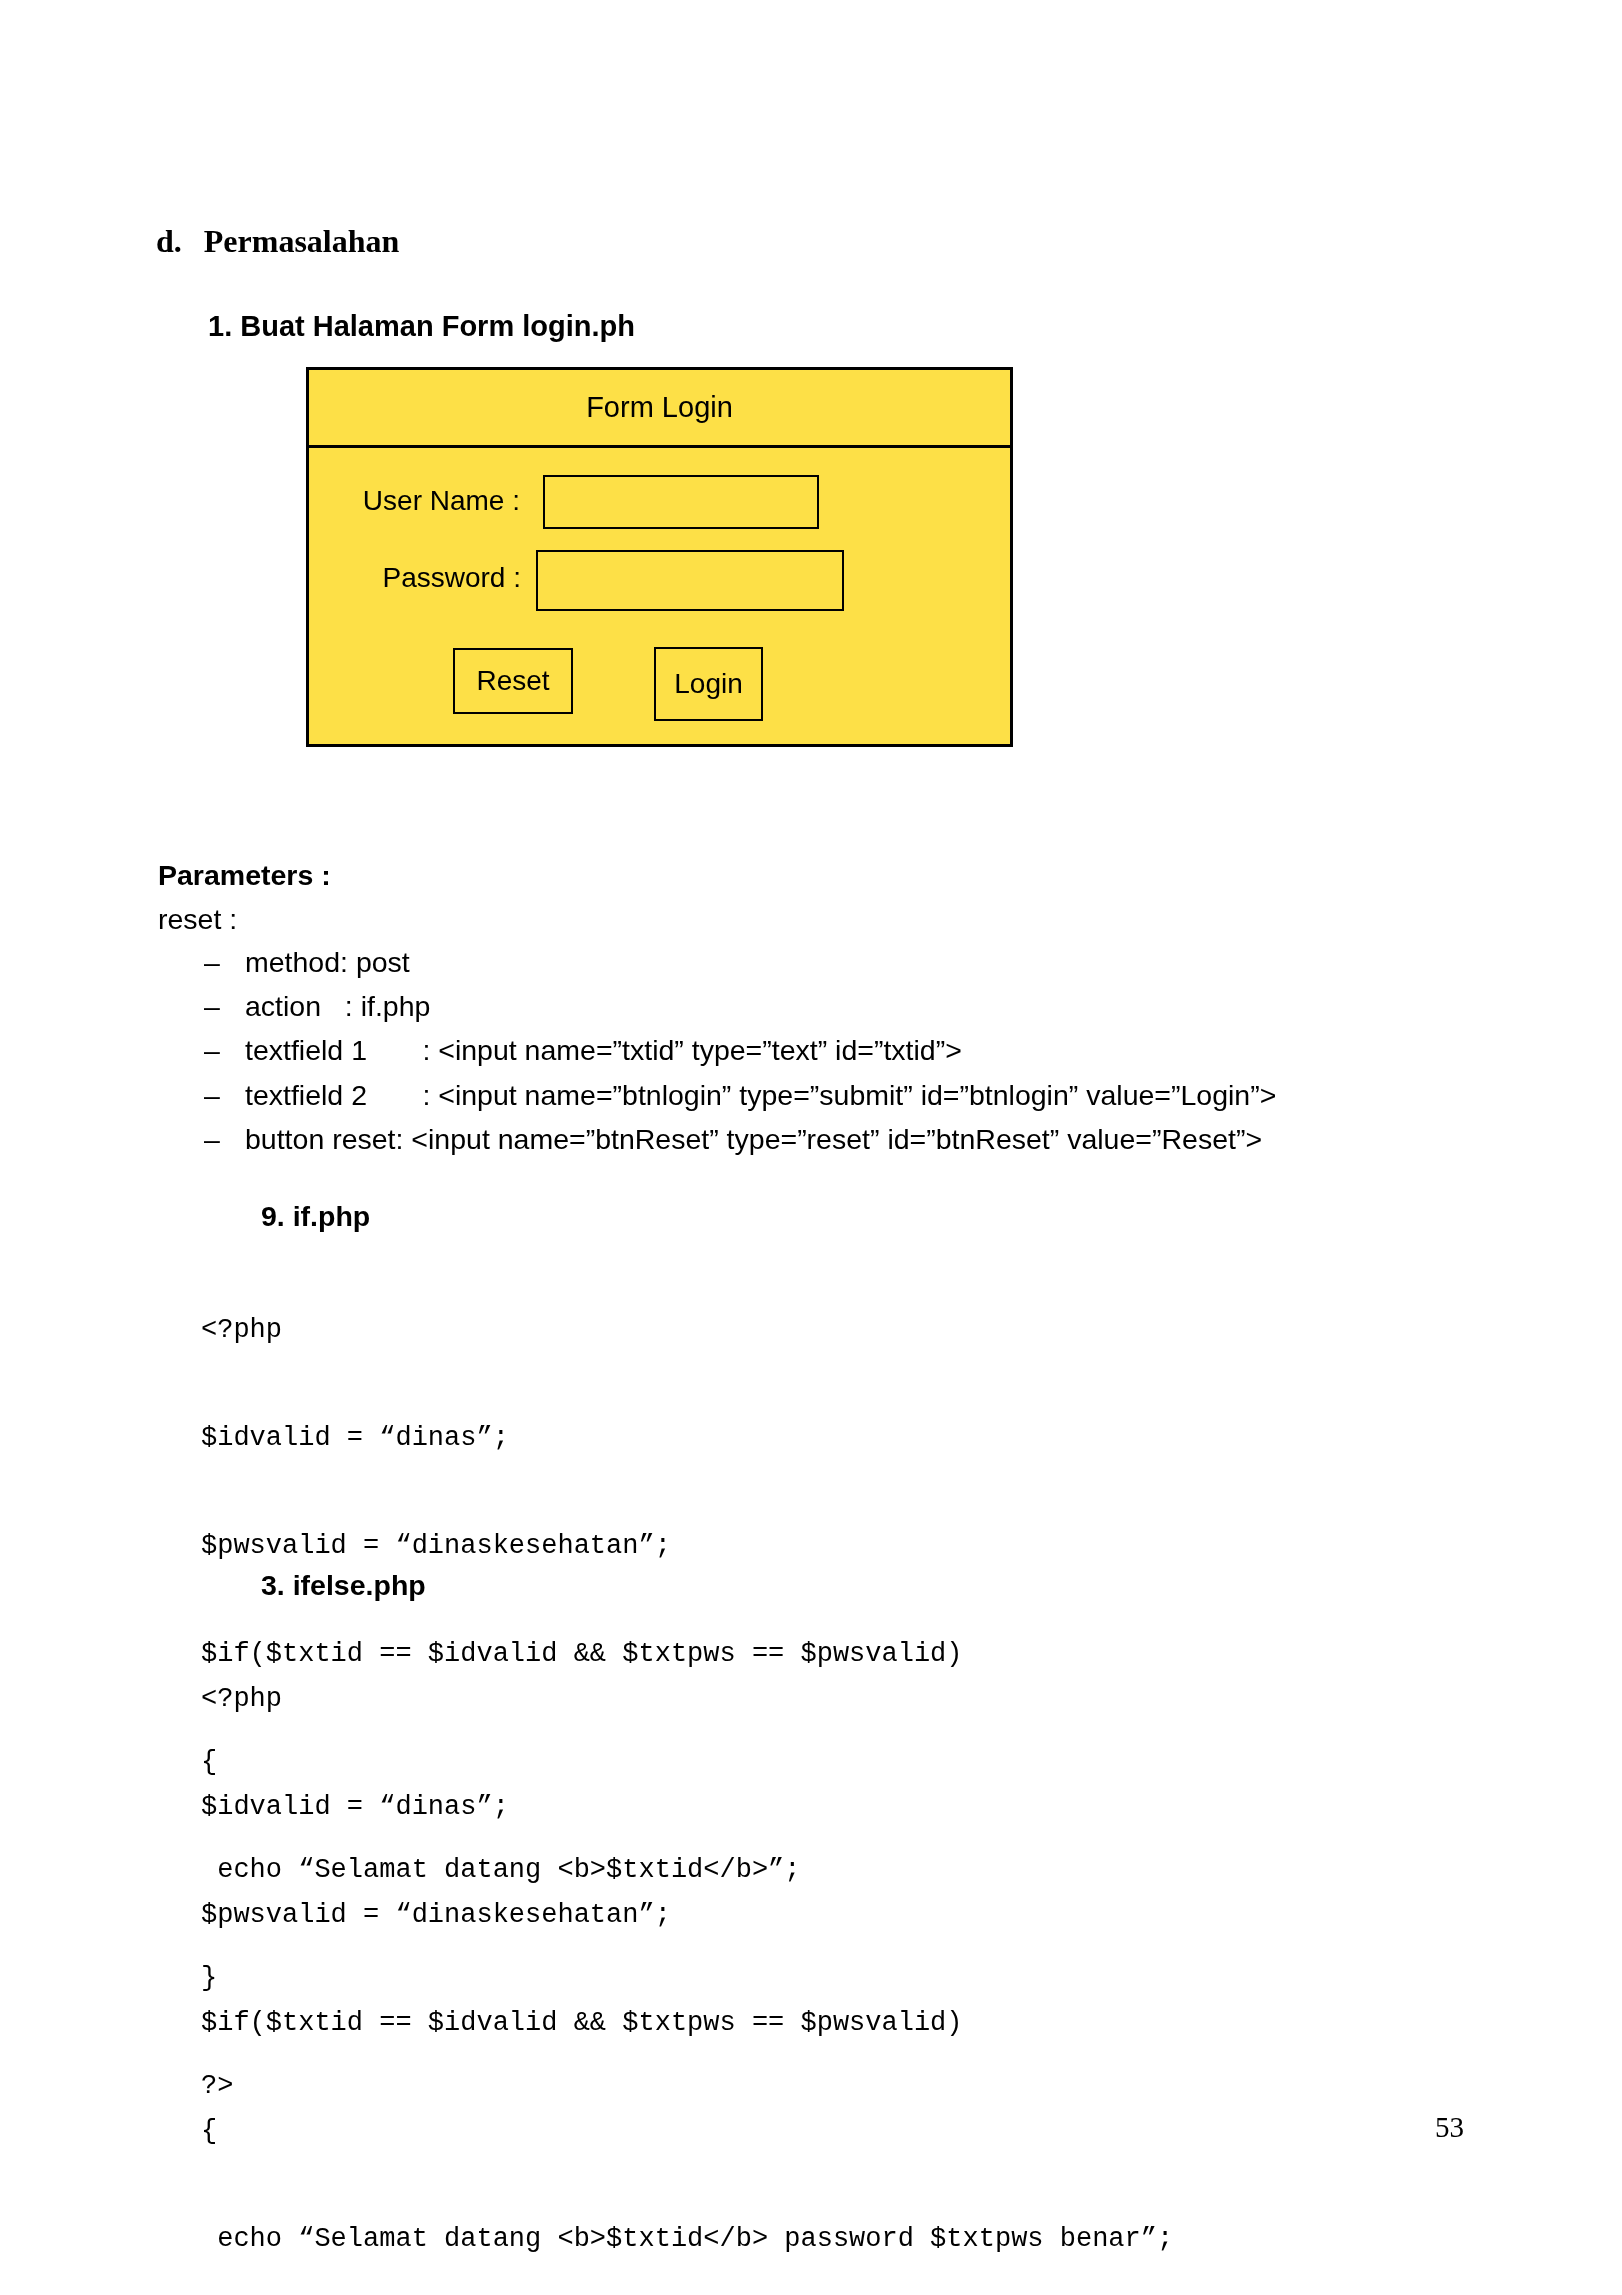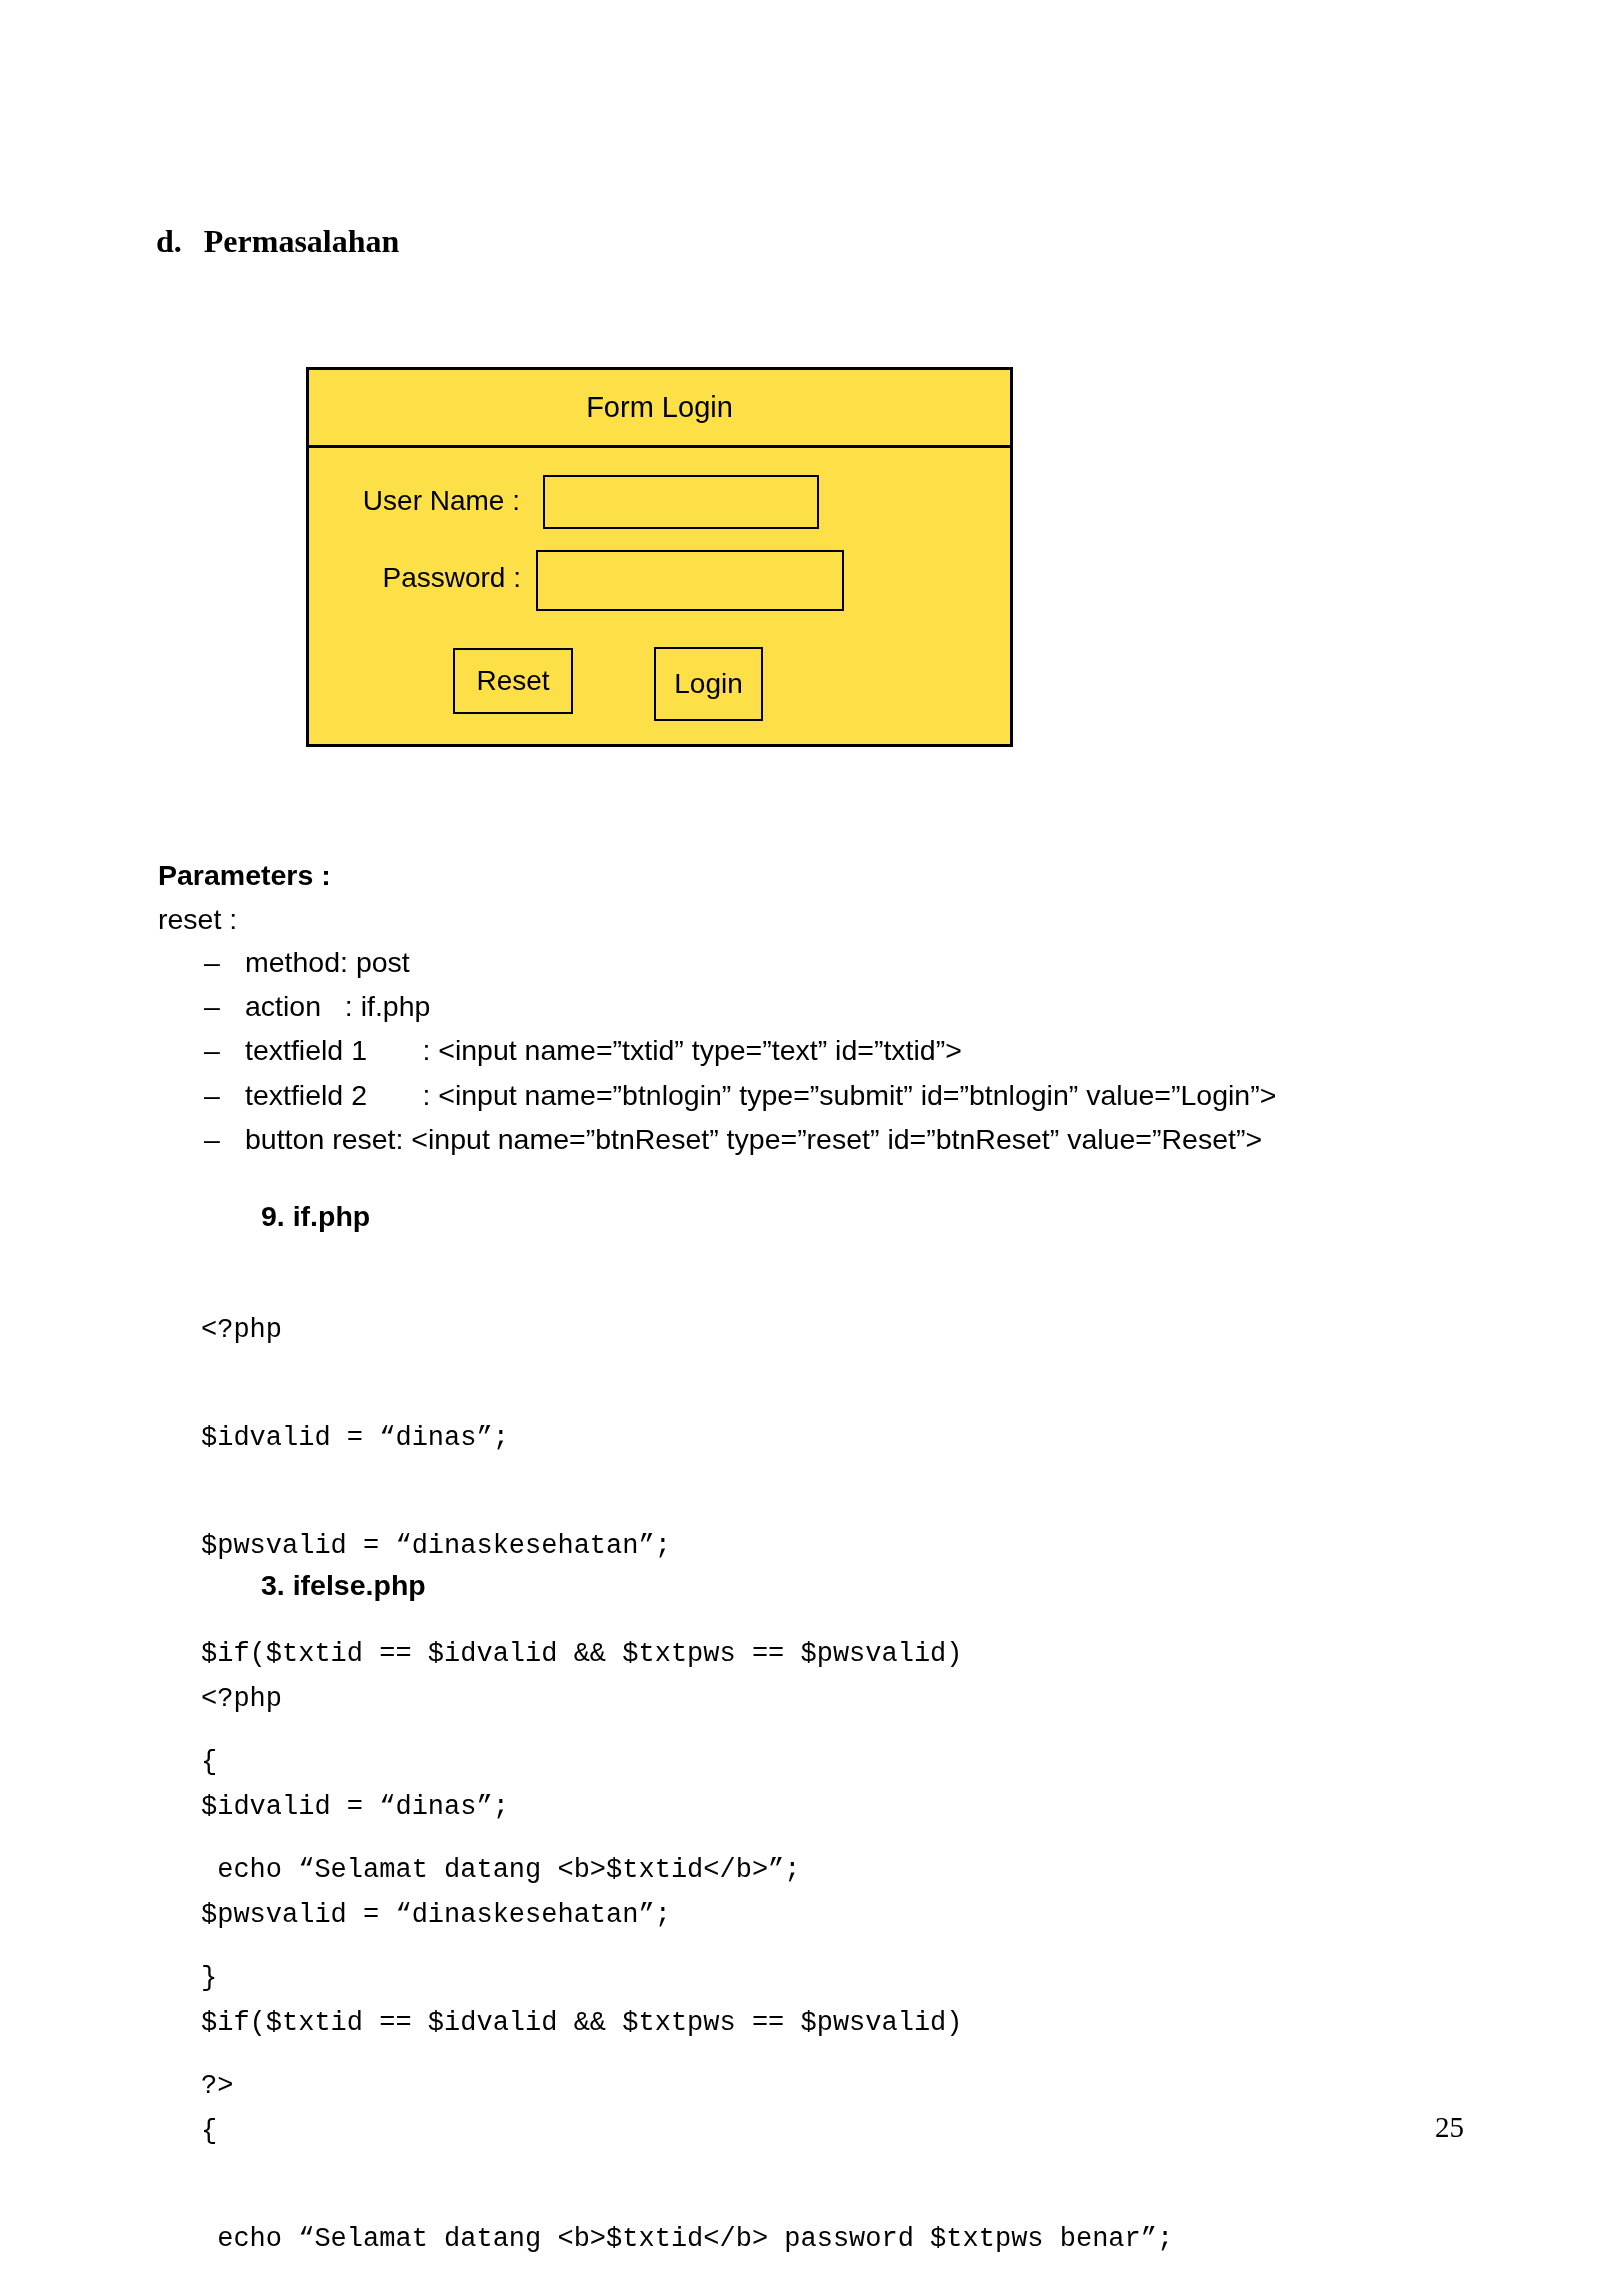--- a/index.html
+++ b/index.html
@@ -96,20 +96,21 @@
 </style>
 </head>
 <body>
 
 <div class="page">
 
   <div class="heading">
     <span class="marker">d.</span><span>Permasalahan</span>
   </div>
 
+  <div class="subheading">1. Buat Halaman Form login.ph</div>
 
   <div class="mock-form">
     <div class="mock-title">Form Login</div>
     <div class="mock-body">
       <div class="mock-label lbl-user">User Name :</div>
       <div class="mock-input inp-user"></div>
       <div class="mock-label lbl-pass">Password :</div>
       <div class="mock-input inp-pass"></div>
       <div class="mock-btn btn-reset">Reset</div>
       <div class="mock-btn btn-login">Login</div>
@@ -161,16 +162,16 @@
     <div class="code-line">{</div>
     <div class="code-line"> echo “Selamat datang &lt;b&gt;$txtid&lt;/b&gt; password $txtpws benar”;</div>
     
     
     
     
     
     
   </div>
 
-  <div class="page-number">25</div>
+  <div class="page-number">53</div>
 
 </div>
 
 
 </body></html>

